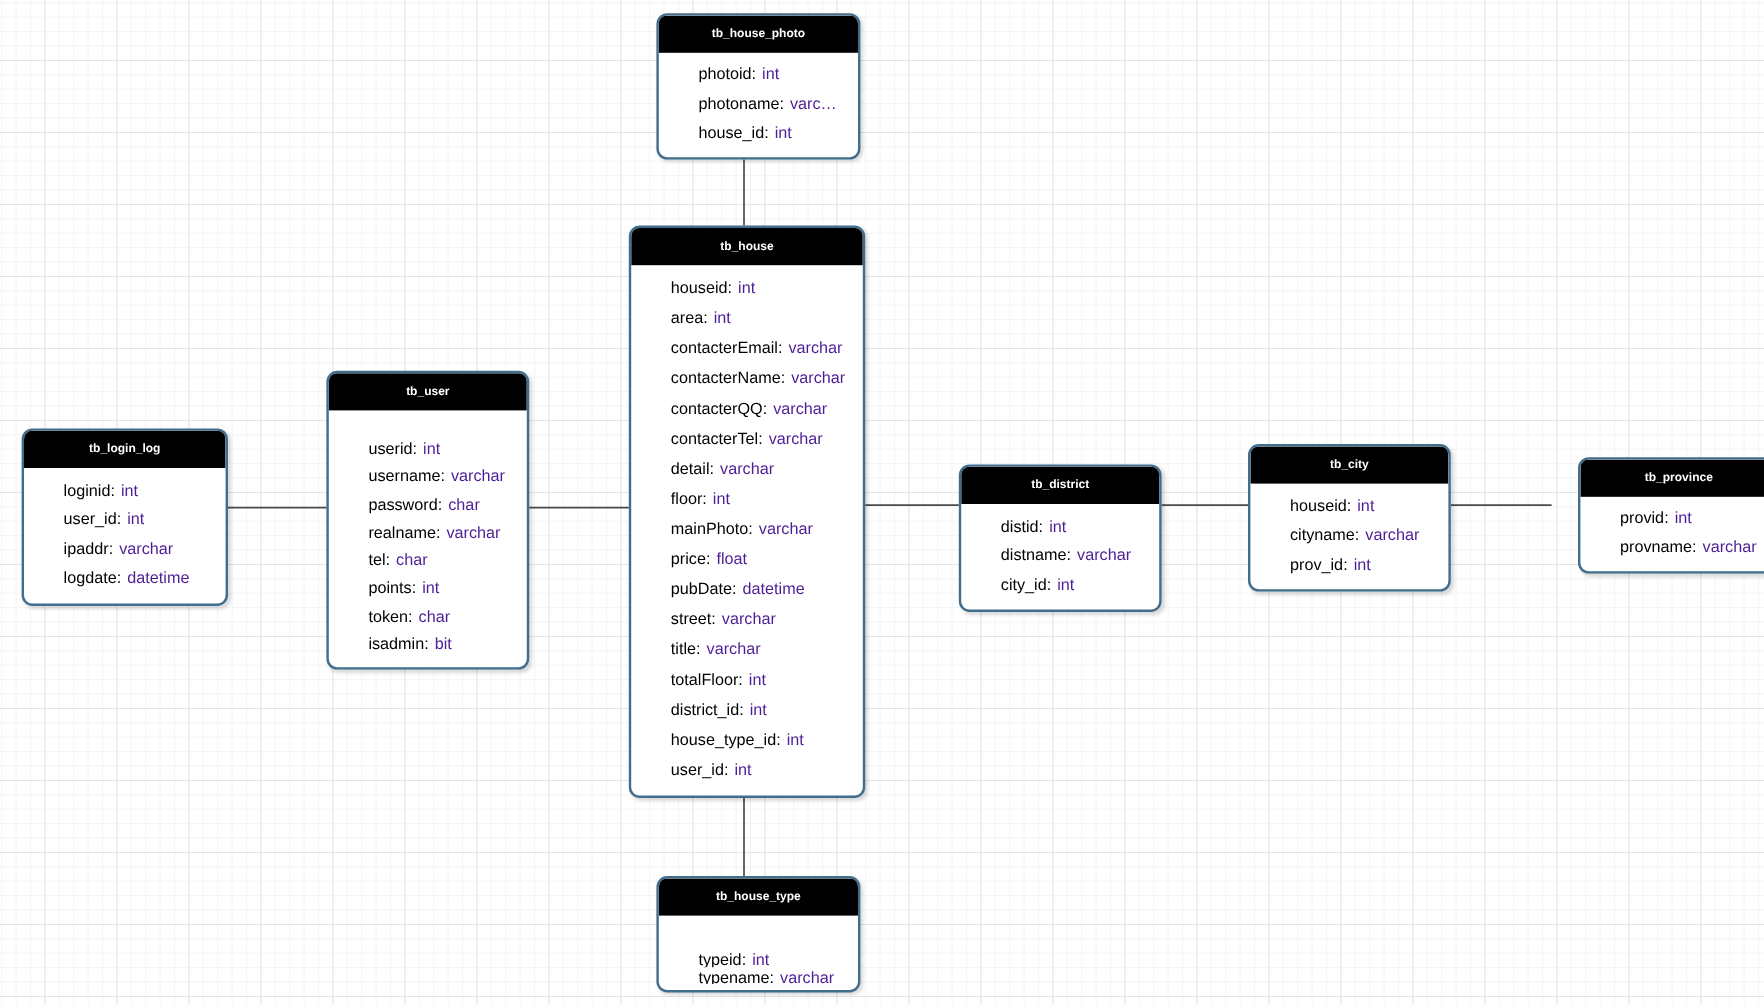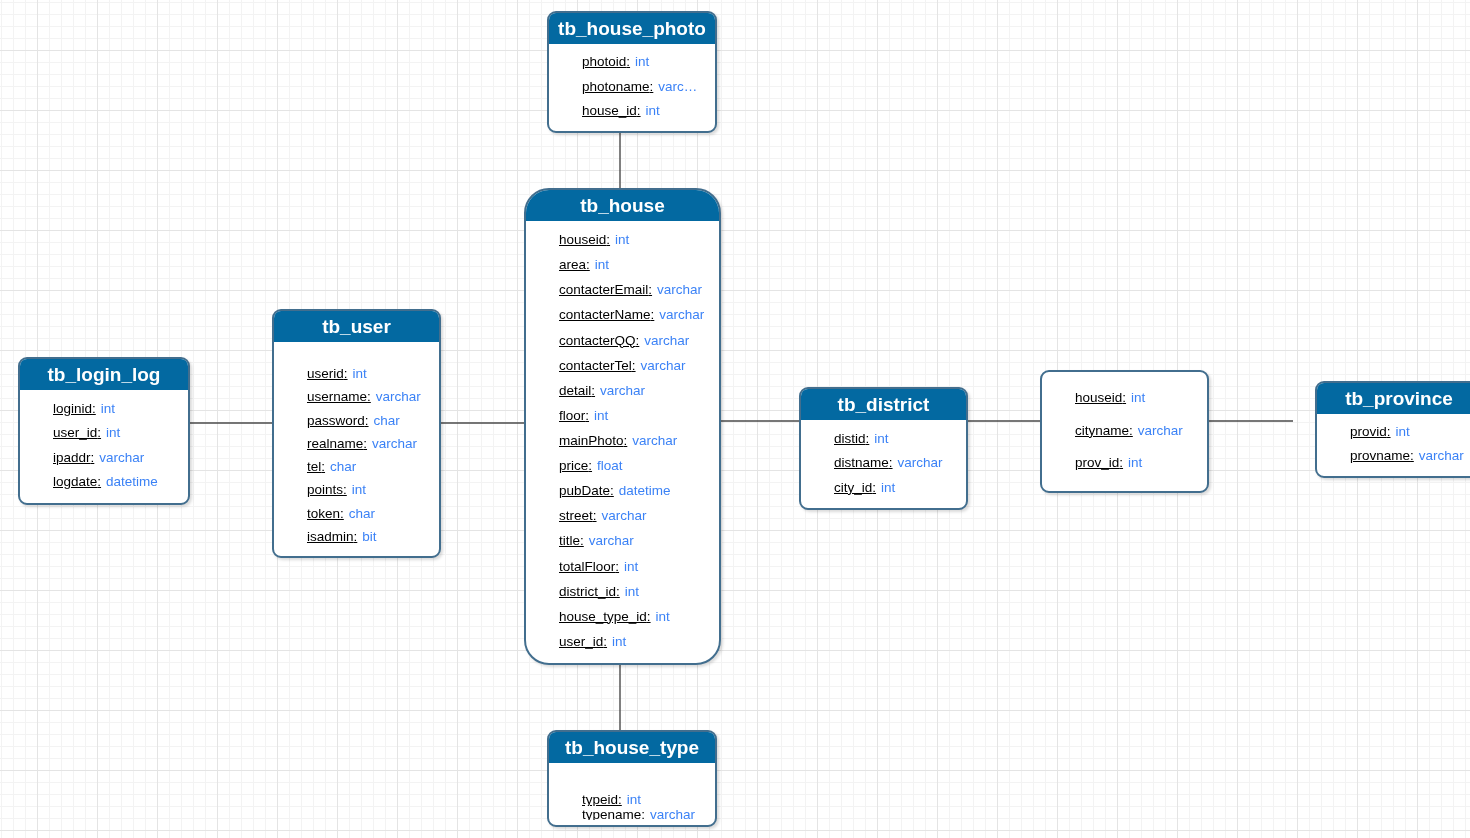--- a/index.html
+++ b/index.html
@@ -31,24 +31,24 @@
     background: #ffffff;
     border: 2px solid #426e8e;
     border-radius: 9px;
     overflow: hidden;
     box-shadow: 2px 2px 3px rgba(0,0,0,0.15);
     box-sizing: border-box;
     display: flex;
     flex-direction: column;
   }
   .db-table-header {
-    background: #0369a1;
+    background: #000000;
     color: #ffffff;
     font-weight: bold;
-    font-size: 19px;
+    font-size: 10px;
     height: 31px;
     line-height: 31px;
     text-align: center;
     flex: 0 0 auto;
     white-space: nowrap;
     overflow: hidden;
   }
   .db-table-body {
     flex: 1 1 auto;
     display: flex;
@@ -58,23 +58,23 @@
     min-height: 0;
   }
   .db-field {
     padding-left: 33px;
     font-size: 13.5px;
     color: #000000;
     white-space: nowrap;
     overflow: hidden;
     line-height: 18px;
   }
-  .field-name { color: #000000; text-decoration: underline; }
+  .field-name { color: #000000; }
   .field-name::after { content: ":"; }
-  .field-type { color: #3b82f6; margin-left: 5px; }
+  .field-type { color: #4c1d95; margin-left: 5px; }
 </style>
 </head>
 <body>
 
 <div class="canvas">
   <svg class="connectors" id="connectors">
       <line x1="620" y1="133" x2="620" y2="188"></line>
       <line x1="190" y1="423" x2="272" y2="423"></line>
       <line x1="441" y1="423" x2="524" y2="423"></line>
       <line x1="721" y1="421" x2="799" y2="421"></line>
@@ -84,21 +84,21 @@
     </svg>
   <div id="tables">
       <div class="db-table" style="left: 547px; top: 11px; width: 170px; height: 122px;">
         <div class="db-table-header">tb_house_photo</div>
         <div class="db-table-body">
           <div class="db-field"><span class="field-name">photoid</span><span class="field-type">int</span></div>
           <div class="db-field"><span class="field-name">photoname</span><span class="field-type">varc…</span></div>
           <div class="db-field"><span class="field-name">house_id</span><span class="field-type">int</span></div>
         </div>
       </div>
-      <div class="db-table" style="left: 524px; top: 188px; width: 197px; height: 477px; border-radius: 25px;">
+      <div class="db-table" style="left: 524px; top: 188px; width: 197px; height: 477px;">
         <div class="db-table-header">tb_house</div>
         <div class="db-table-body">
           <div class="db-field"><span class="field-name">houseid</span><span class="field-type">int</span></div>
           <div class="db-field"><span class="field-name">area</span><span class="field-type">int</span></div>
           <div class="db-field"><span class="field-name">contacterEmail</span><span class="field-type">varchar</span></div>
           <div class="db-field"><span class="field-name">contacterName</span><span class="field-type">varchar</span></div>
           <div class="db-field"><span class="field-name">contacterQQ</span><span class="field-type">varchar</span></div>
           <div class="db-field"><span class="field-name">contacterTel</span><span class="field-type">varchar</span></div>
           <div class="db-field"><span class="field-name">detail</span><span class="field-type">varchar</span></div>
           <div class="db-field"><span class="field-name">floor</span><span class="field-type">int</span></div>
@@ -137,20 +137,21 @@
       </div>
       <div class="db-table" style="left: 799px; top: 387px; width: 169px; height: 123px;">
         <div class="db-table-header">tb_district</div>
         <div class="db-table-body">
           <div class="db-field"><span class="field-name">distid</span><span class="field-type">int</span></div>
           <div class="db-field"><span class="field-name">distname</span><span class="field-type">varchar</span></div>
           <div class="db-field"><span class="field-name">city_id</span><span class="field-type">int</span></div>
         </div>
       </div>
       <div class="db-table" style="left: 1040px; top: 370px; width: 169px; height: 123px;">
+        <div class="db-table-header">tb_city</div>
         <div class="db-table-body">
           <div class="db-field"><span class="field-name">houseid</span><span class="field-type">int</span></div>
           <div class="db-field"><span class="field-name">cityname</span><span class="field-type">varchar</span></div>
           <div class="db-field"><span class="field-name">prov_id</span><span class="field-type">int</span></div>
         </div>
       </div>
       <div class="db-table" style="left: 1293px; top: 381px; width: 168px; height: 97px; margin-left: 22px;">
         <div class="db-table-header">tb_province</div>
         <div class="db-table-body">
           <div class="db-field"><span class="field-name">provid</span><span class="field-type">int</span></div>

